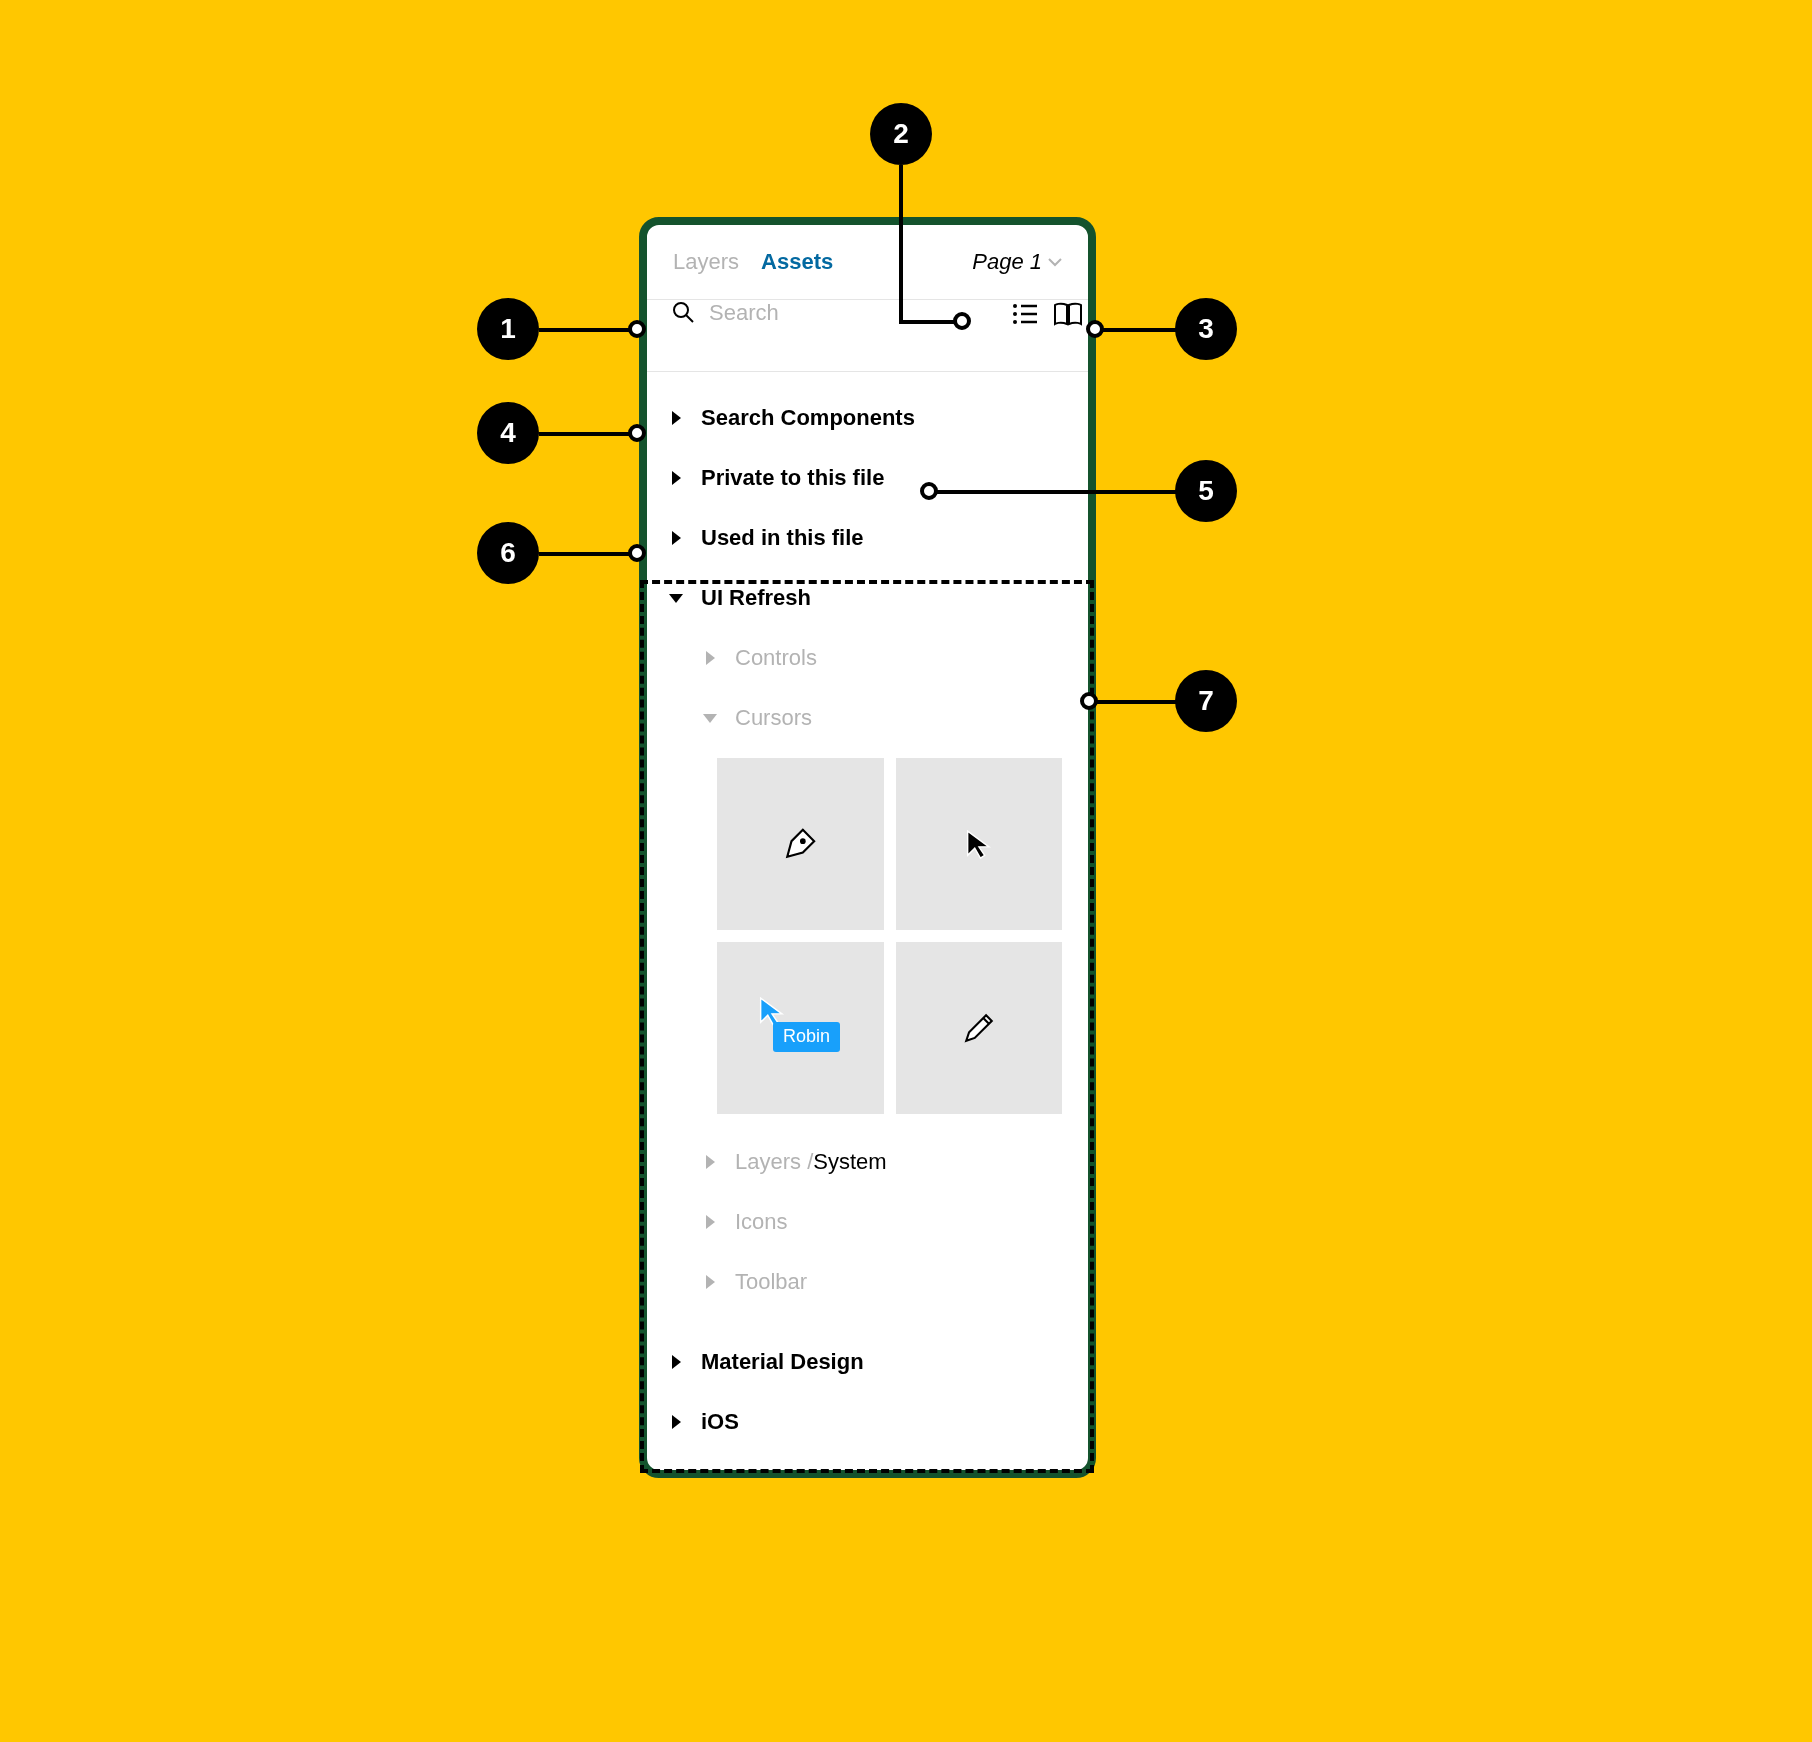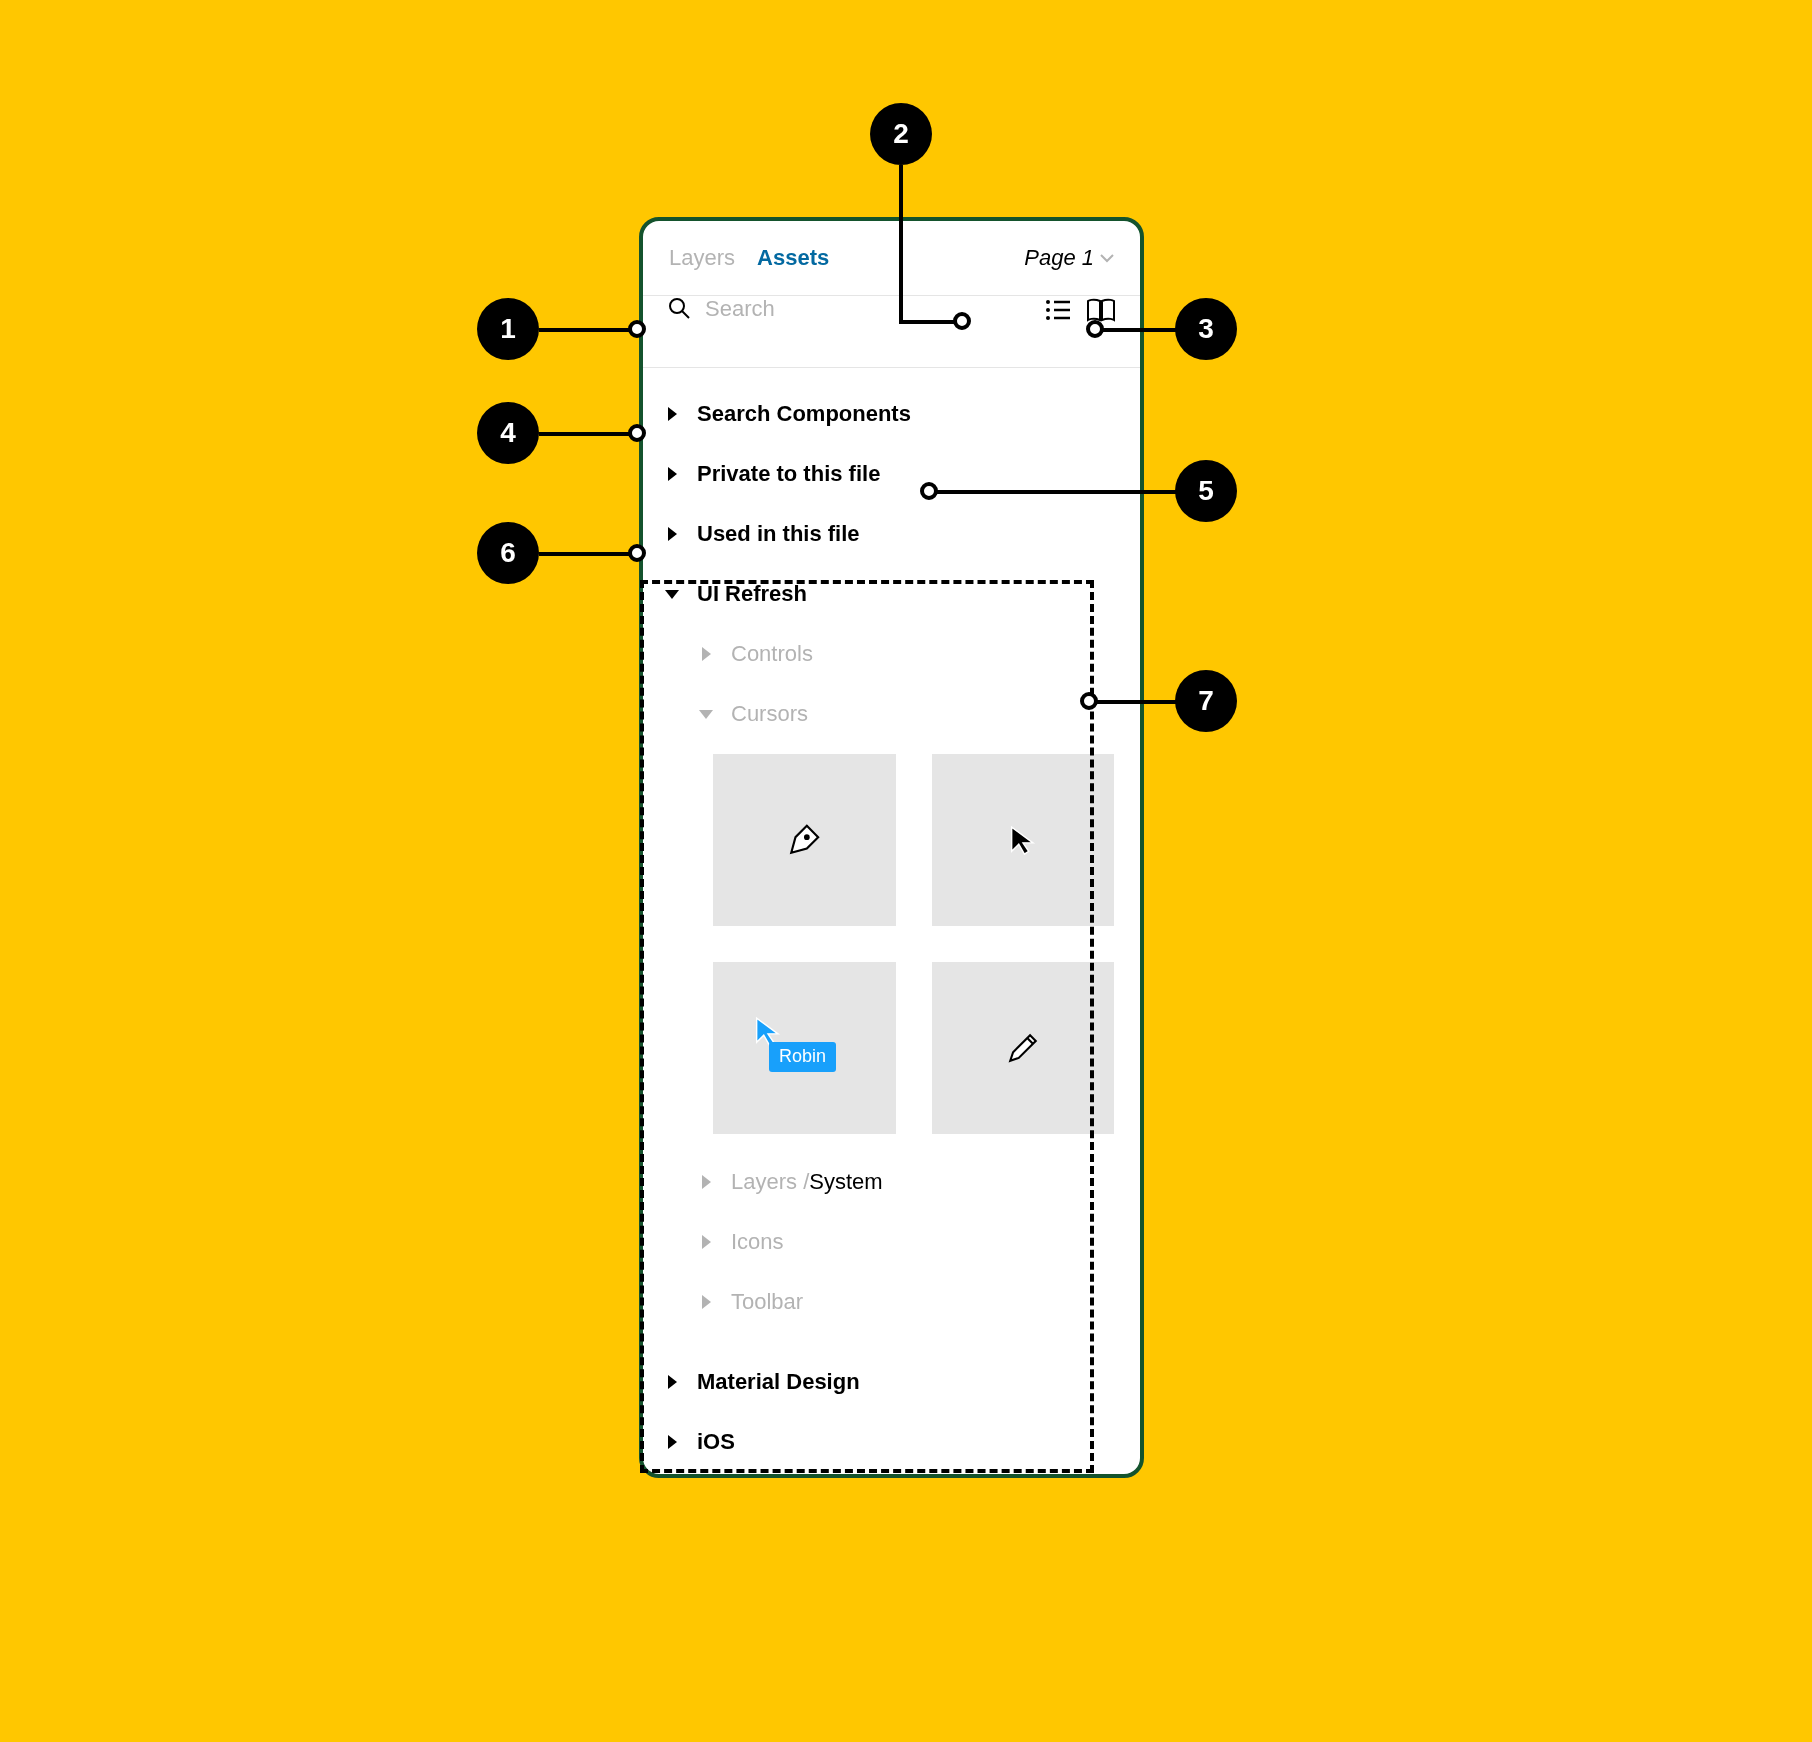--- a/index.html
+++ b/index.html
@@ -9,24 +9,24 @@
     font-family: -apple-system, BlinkMacSystemFont, "Segoe UI", Helvetica, Arial, sans-serif;
     width: 1812px;
     height: 1742px;
     position: relative;
   }
 
   .panel {
     position: absolute;
     left: 639px;
     top: 217px;
-    width: 505px;
+    width: 457px;
     height: 1261px;
     background: #fff;
-    border: 4px solid #14532d;
+    border: 8px solid #14532d;
     border-radius: 20px;
     overflow: hidden;
   }
 
   
   .tabs {
     display: flex;
     align-items: center;
     height: 75px;
     padding: 0 26px;
@@ -106,21 +106,21 @@
     border-right: 7px solid transparent;
     border-top: 9px solid #000;
   }
   .arrow-right.grey { border-left-color: #b3b3b3; }
   .arrow-down.grey { border-top-color: #b3b3b3; }
 
   
   .thumb-grid {
     display: grid;
     grid-template-columns: 1fr 1fr;
-    gap: 36px;
+    gap: 12px;
     padding: 10px 26px 18px 70px;
   }
   .thumb {
     background: #e5e5e5;
     height: 172px;
     display: flex;
     align-items: center;
     justify-content: center;
     position: relative;
     cursor: pointer;

